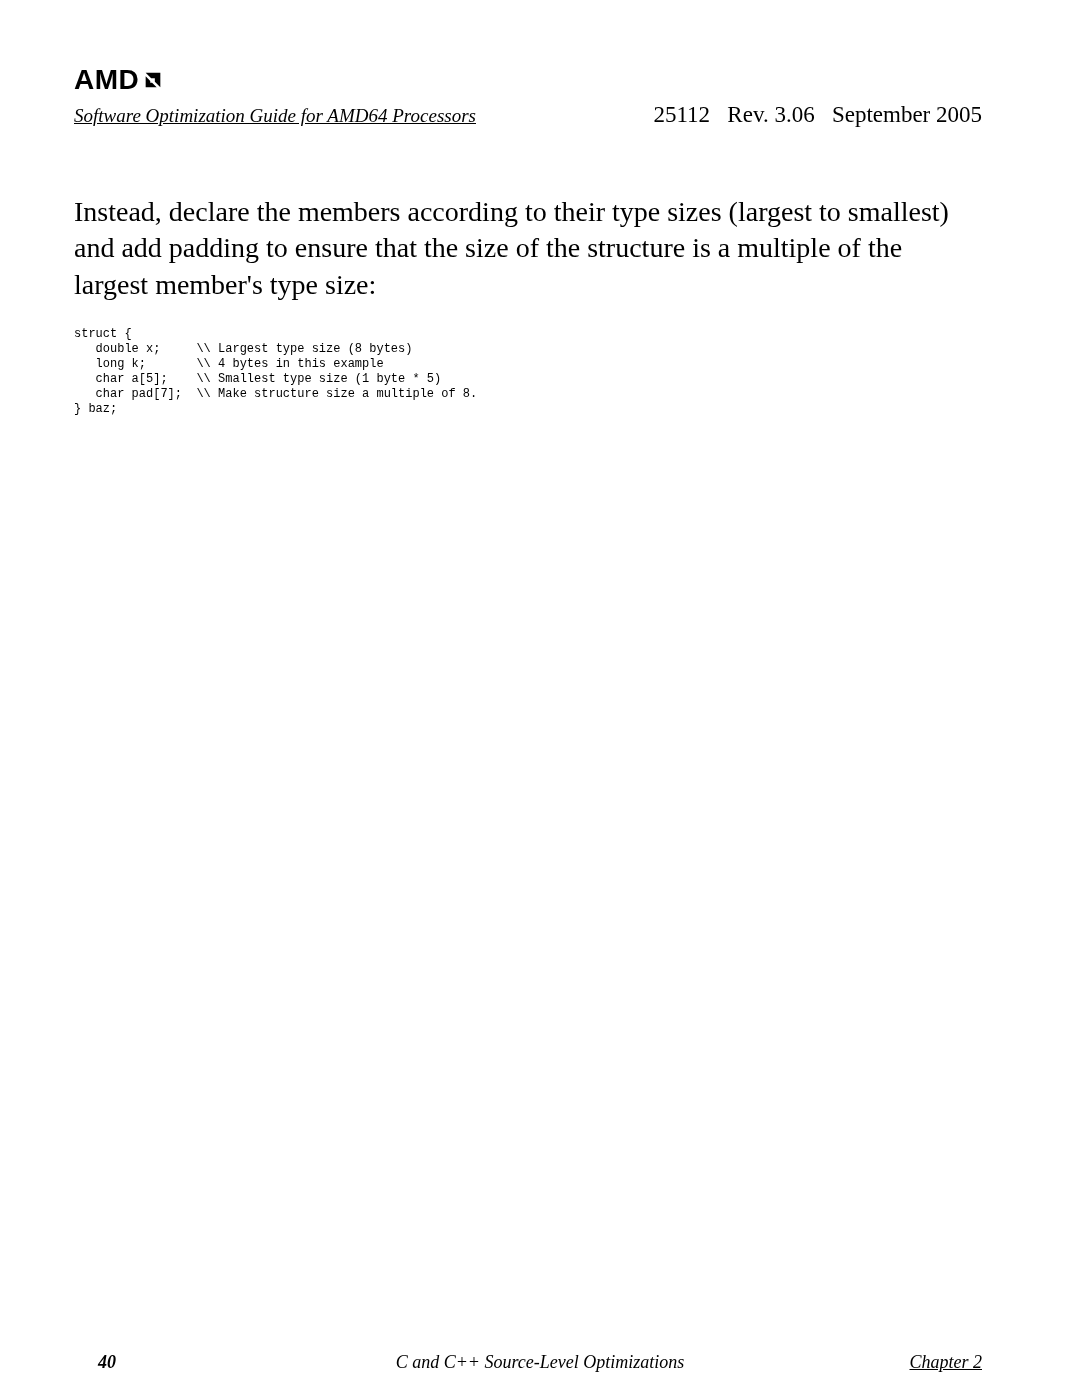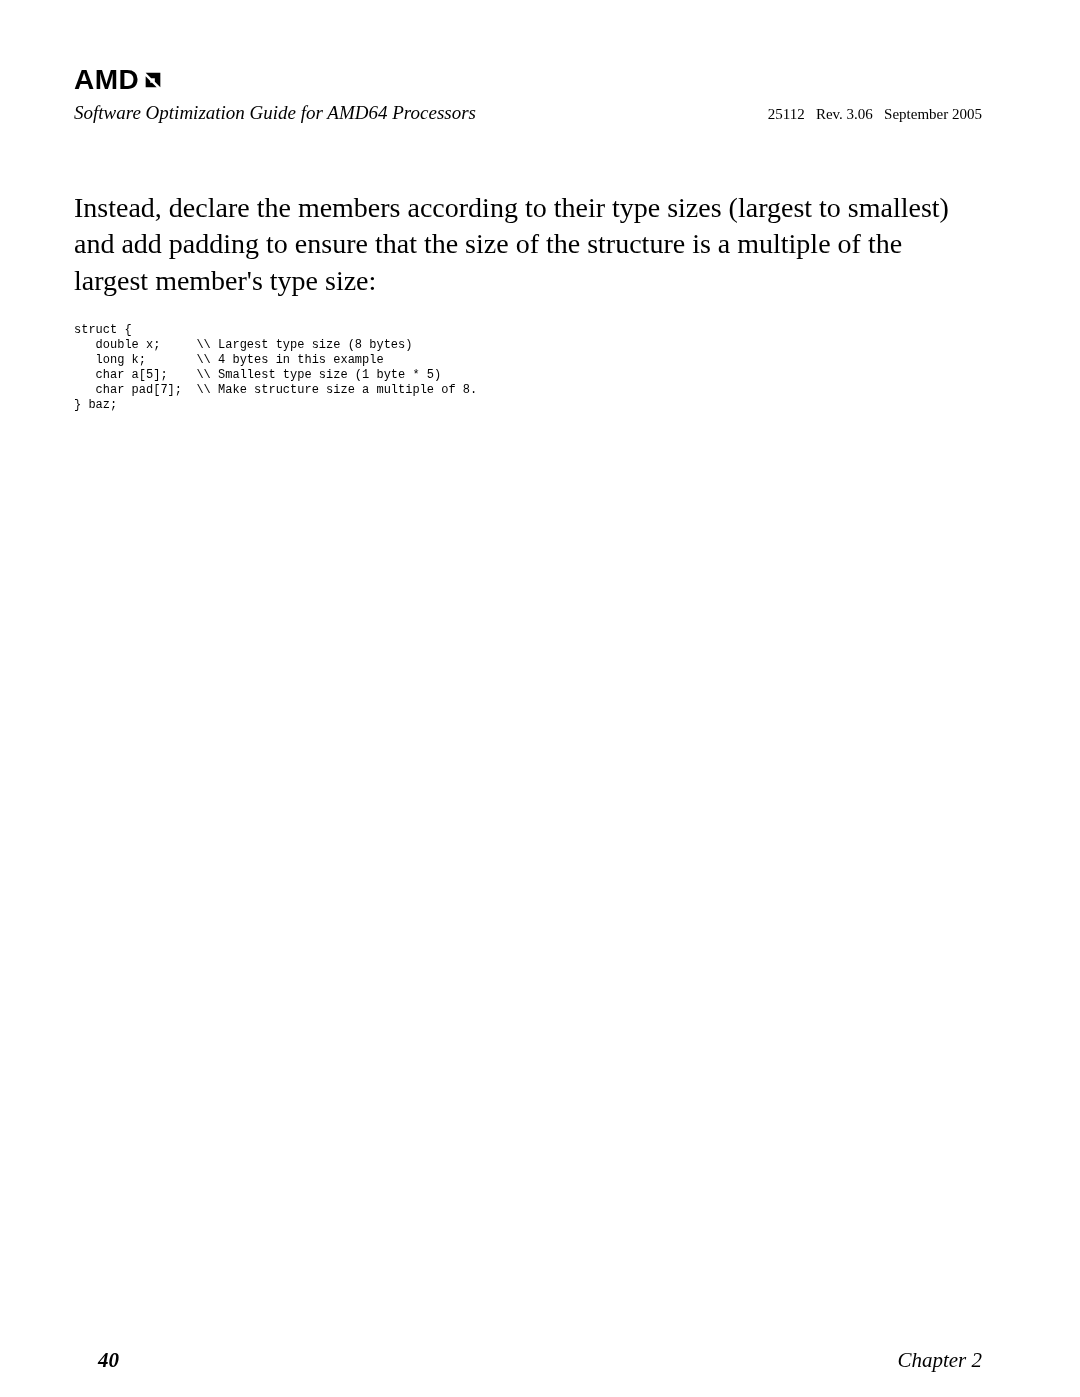--- a/index.html
+++ b/index.html
@@ -41,23 +41,24 @@
   }
   .header-meta-row {
     display: flex;
     justify-content: space-between;
     align-items: baseline;
     margin-top: 6px;
     font-size: 19px;
   }
   .doc-title {
     font-style: italic;
+    text-decoration: underline;
   }
   .doc-meta {
-    font-size: 15px;
+    font-size: 23px;
     white-space: pre;
   }
   .body-text {
     margin-top: 66px;
     font-size: 28px;
     line-height: 1.3;
   }
   .code-block {
     font-family: "Courier New", Courier, monospace;
     font-size: 12px;
@@ -66,34 +67,35 @@
     line-height: 1.25;
   }
   .footer {
     position: absolute;
     bottom: 48px;
     left: 98px;
     right: 98px;
     display: flex;
     justify-content: space-between;
     align-items: baseline;
-    font-size: 21px;
+    font-size: 18px;
   }
   .footer .page-num {
     font-weight: bold;
     font-style: italic;
   }
   .footer .center {
     font-style: italic;
     position: absolute;
     left: 50%;
     transform: translateX(-50%);
   }
   .footer .chapter {
     font-style: italic;
+    text-decoration: underline;
   }
 </style>
 </head>
 <body>
 
 <div class="page">
 
   <div class="header-row">
     <div class="logo">
       <span>AMD</span>
@@ -112,16 +114,17 @@
 
   <div class="code-block">struct {
    double x;     \\ Largest type size (8 bytes)
    long k;       \\ 4 bytes in this example
    char a[5];    \\ Smallest type size (1 byte * 5)
    char pad[7];  \\ Make structure size a multiple of 8.
 } baz;</div>
 
   <div class="footer">
     <span class="page-num">40</span>
+    <span class="center">C and C++ Source-Level Optimizations</span>
     <span class="chapter">Chapter 2</span>
   </div>
 
 </div>
 
 </body></html>

